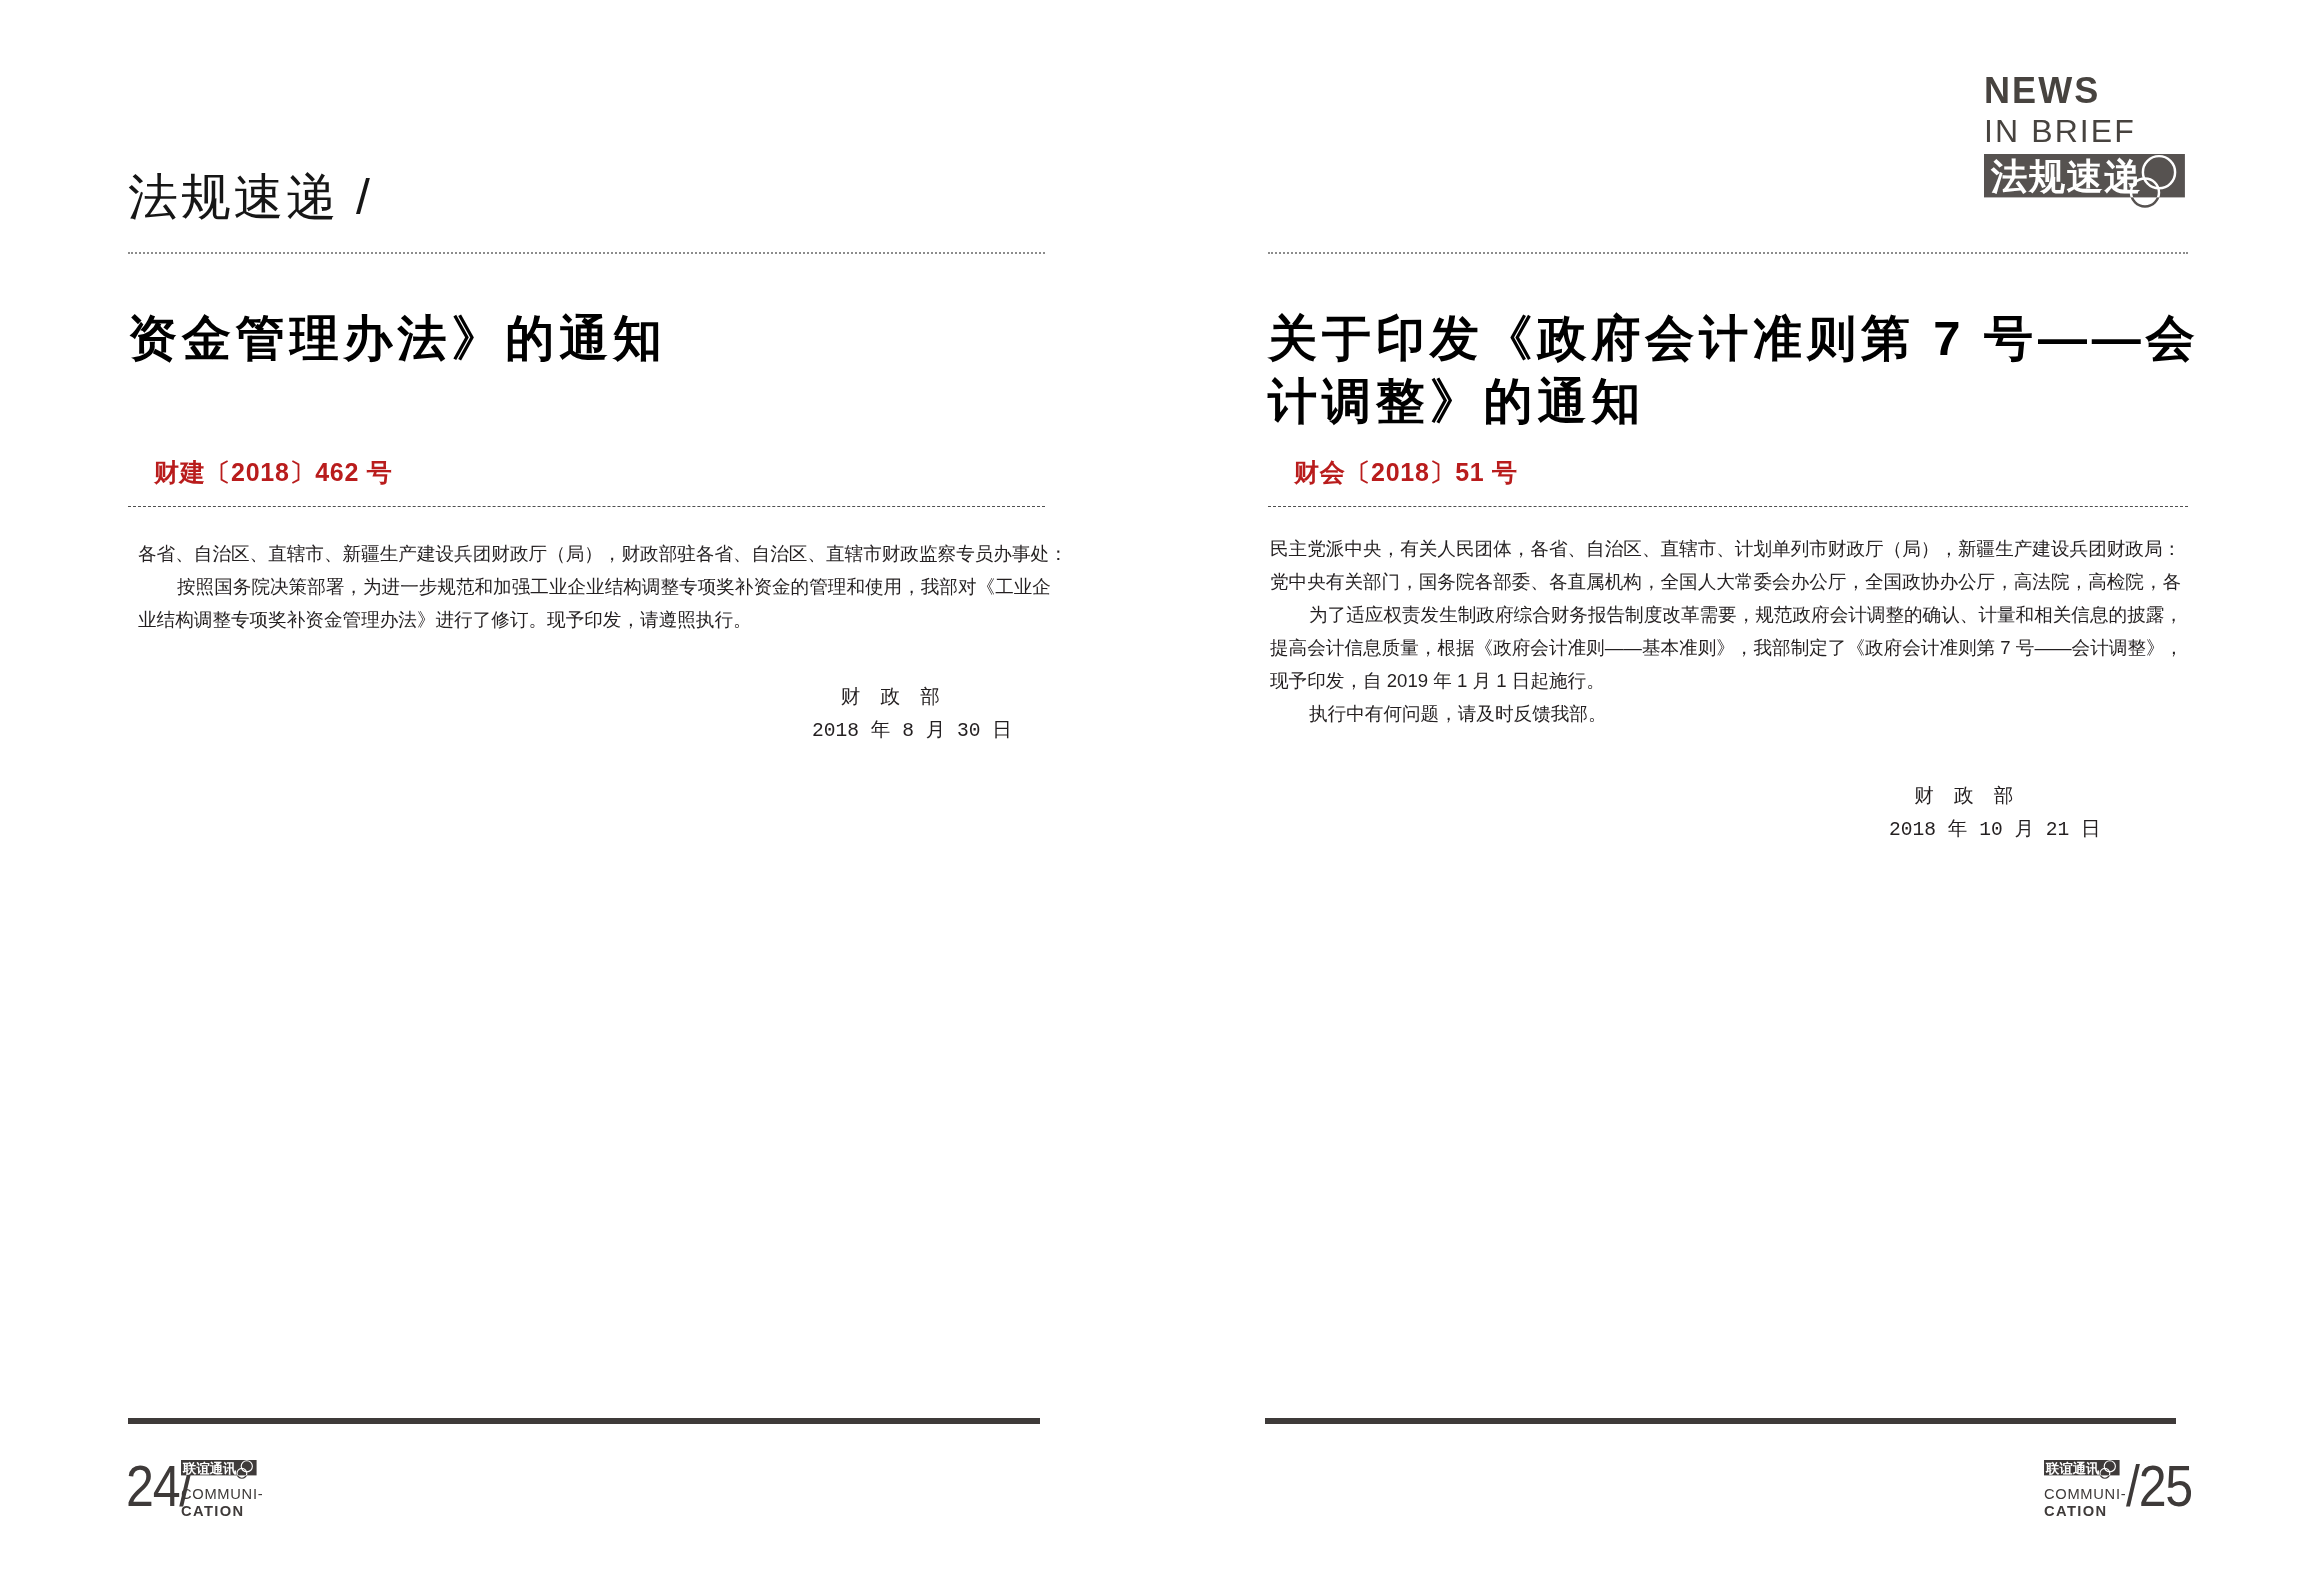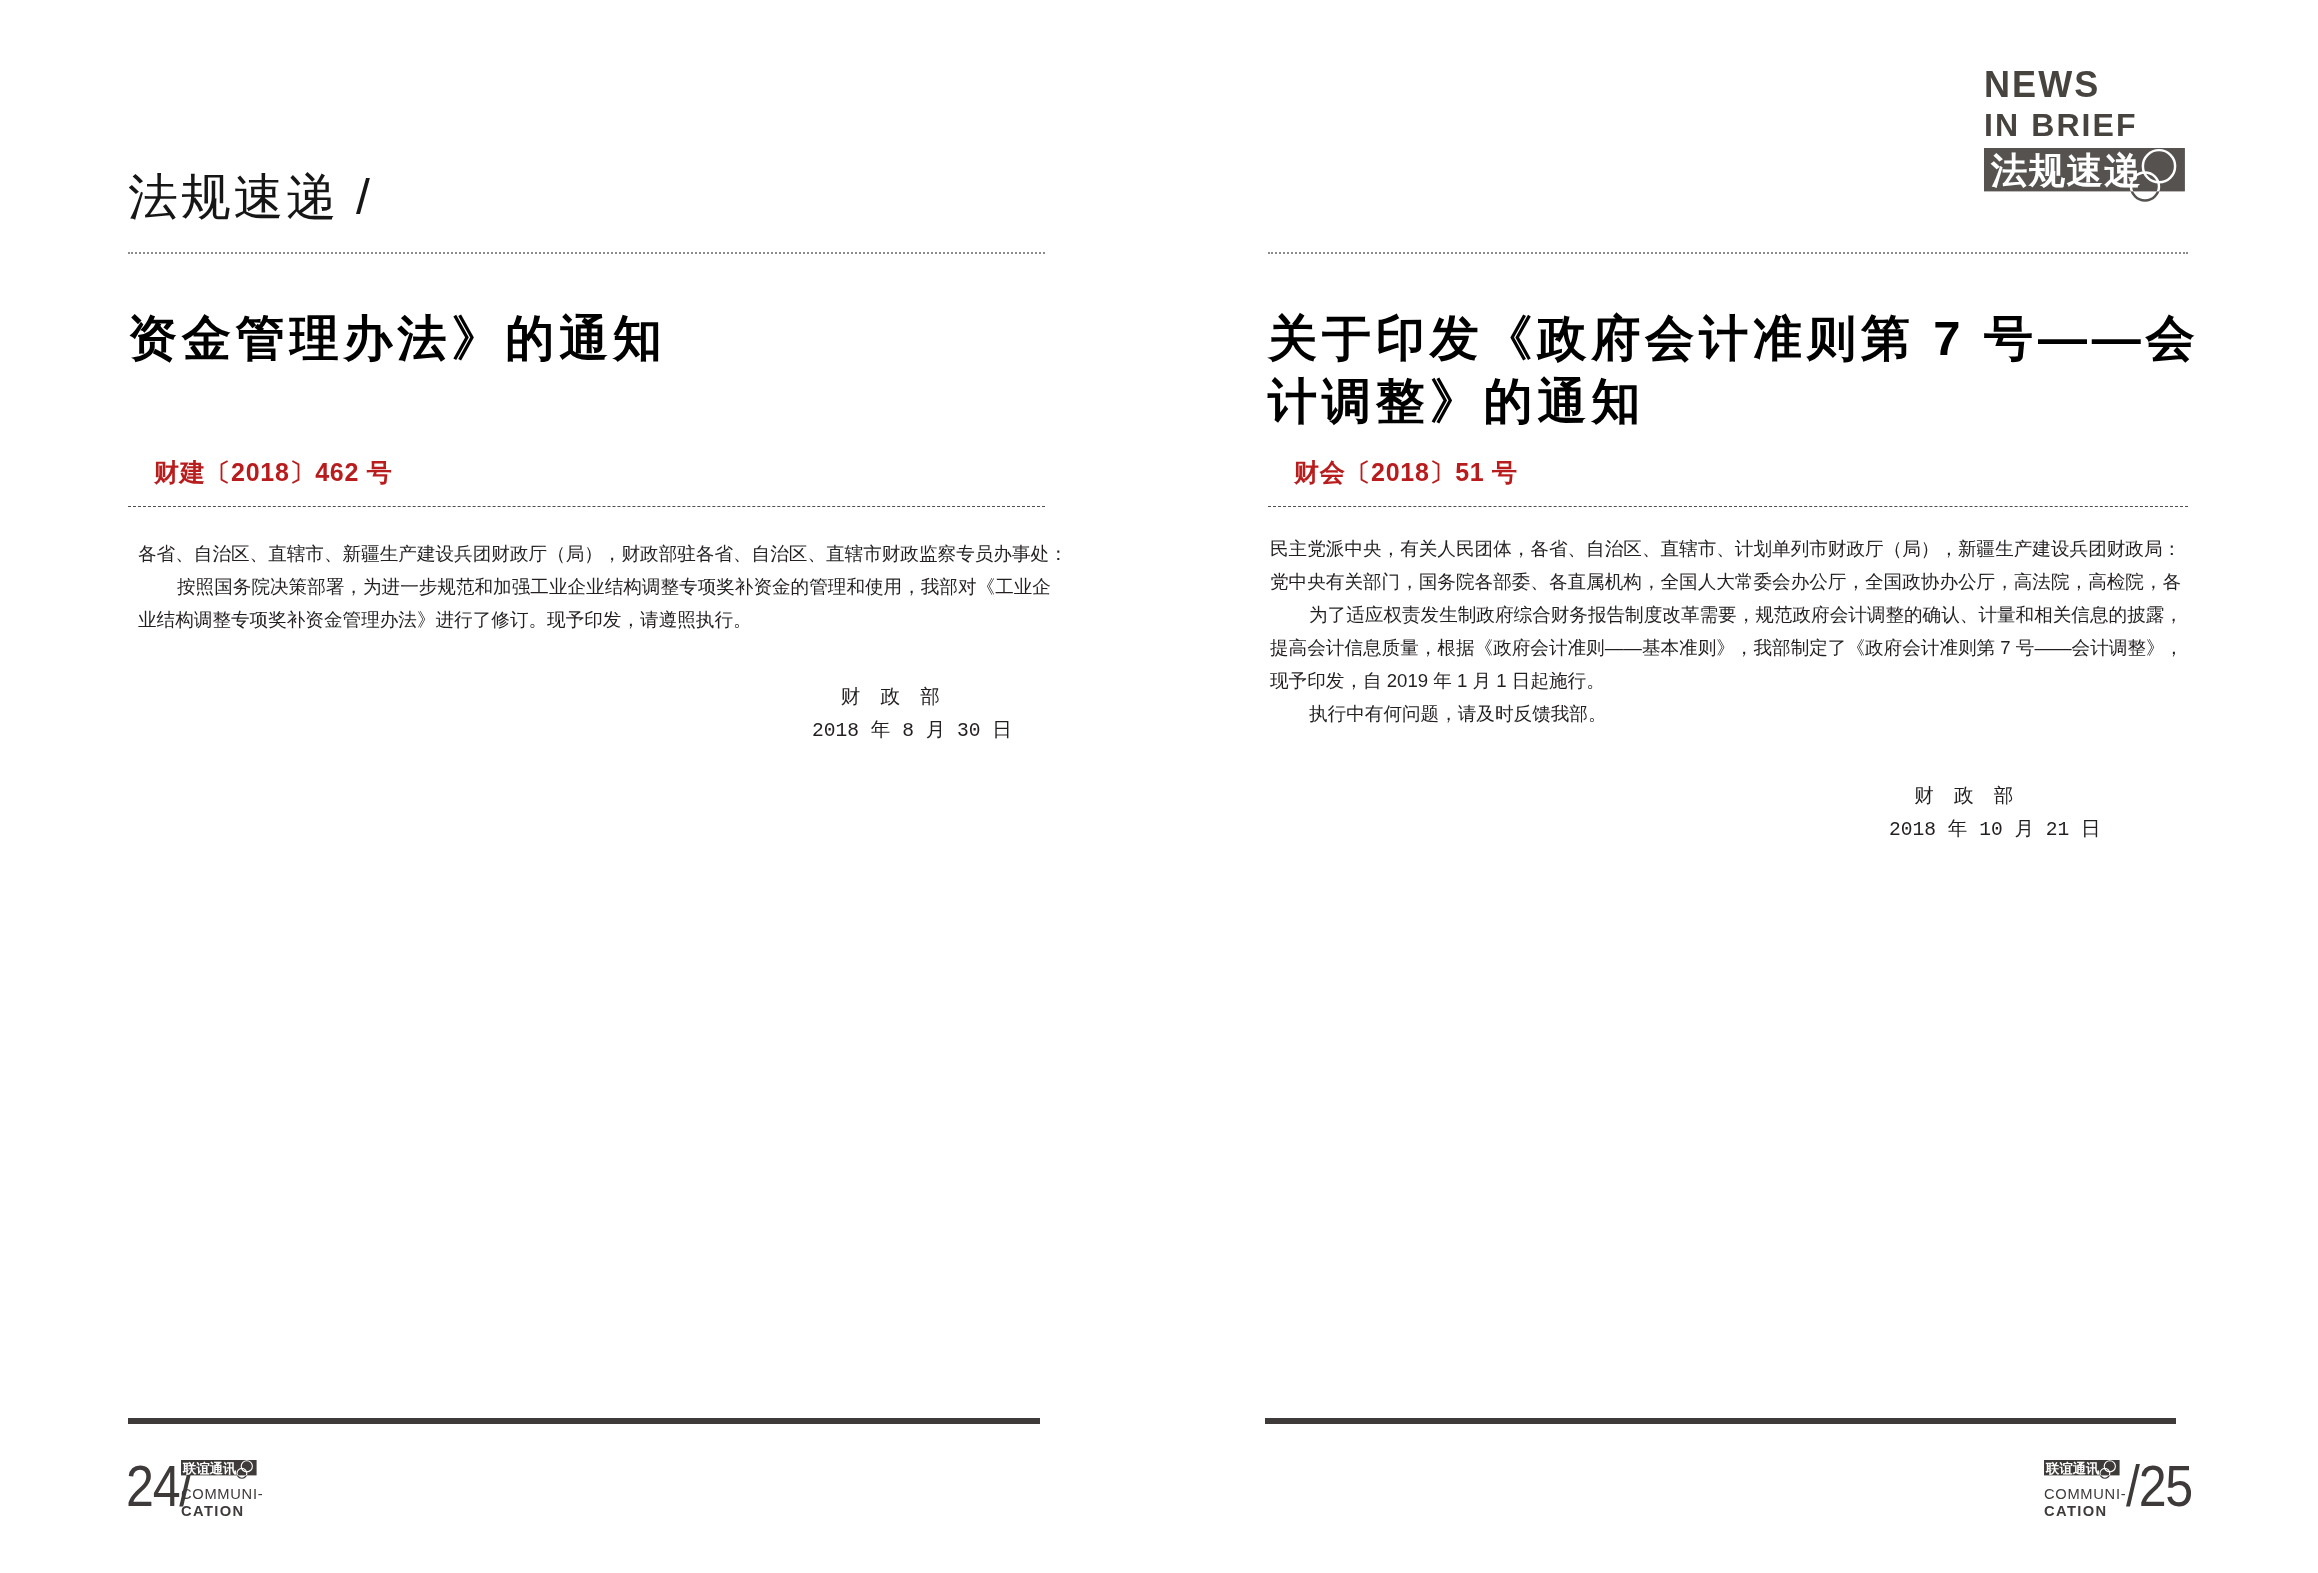--- a/index.html
+++ b/index.html
@@ -7,27 +7,27 @@
     width: 2319px; height: 1573px;
     background: #ffffff;
     font-family: "Liberation Sans", sans-serif;
     position: relative;
     overflow: hidden;
     color: #231f20;
   }
   .abs { position: absolute; }
 
   
-  .brand { left: 1984px; top: 67px; width: 210px; }
+  .brand { left: 1984px; top: 73px; width: 210px; }
   .brand-news {
     font-size: 36px; font-weight: 900; color: #47433f;
     letter-spacing: 2.1px; line-height: 1;
   }
   .brand-inbrief {
-    font-size: 32px; font-weight: 700; color: #47433f;
+    font-size: 32px; font-weight: 400; color: #47433f;
     letter-spacing: 2.1px; line-height: 1; margin-top: 6.3px;
   }
   .brand-badge-svg { margin-top: 7px; display: block; }
 
   
   .section-title {
     left: 128px; top: 172px;
     font-size: 50px; font-weight: 500; color: #161616;
     letter-spacing: 2.8px; line-height: 1; white-space: nowrap;
   }

